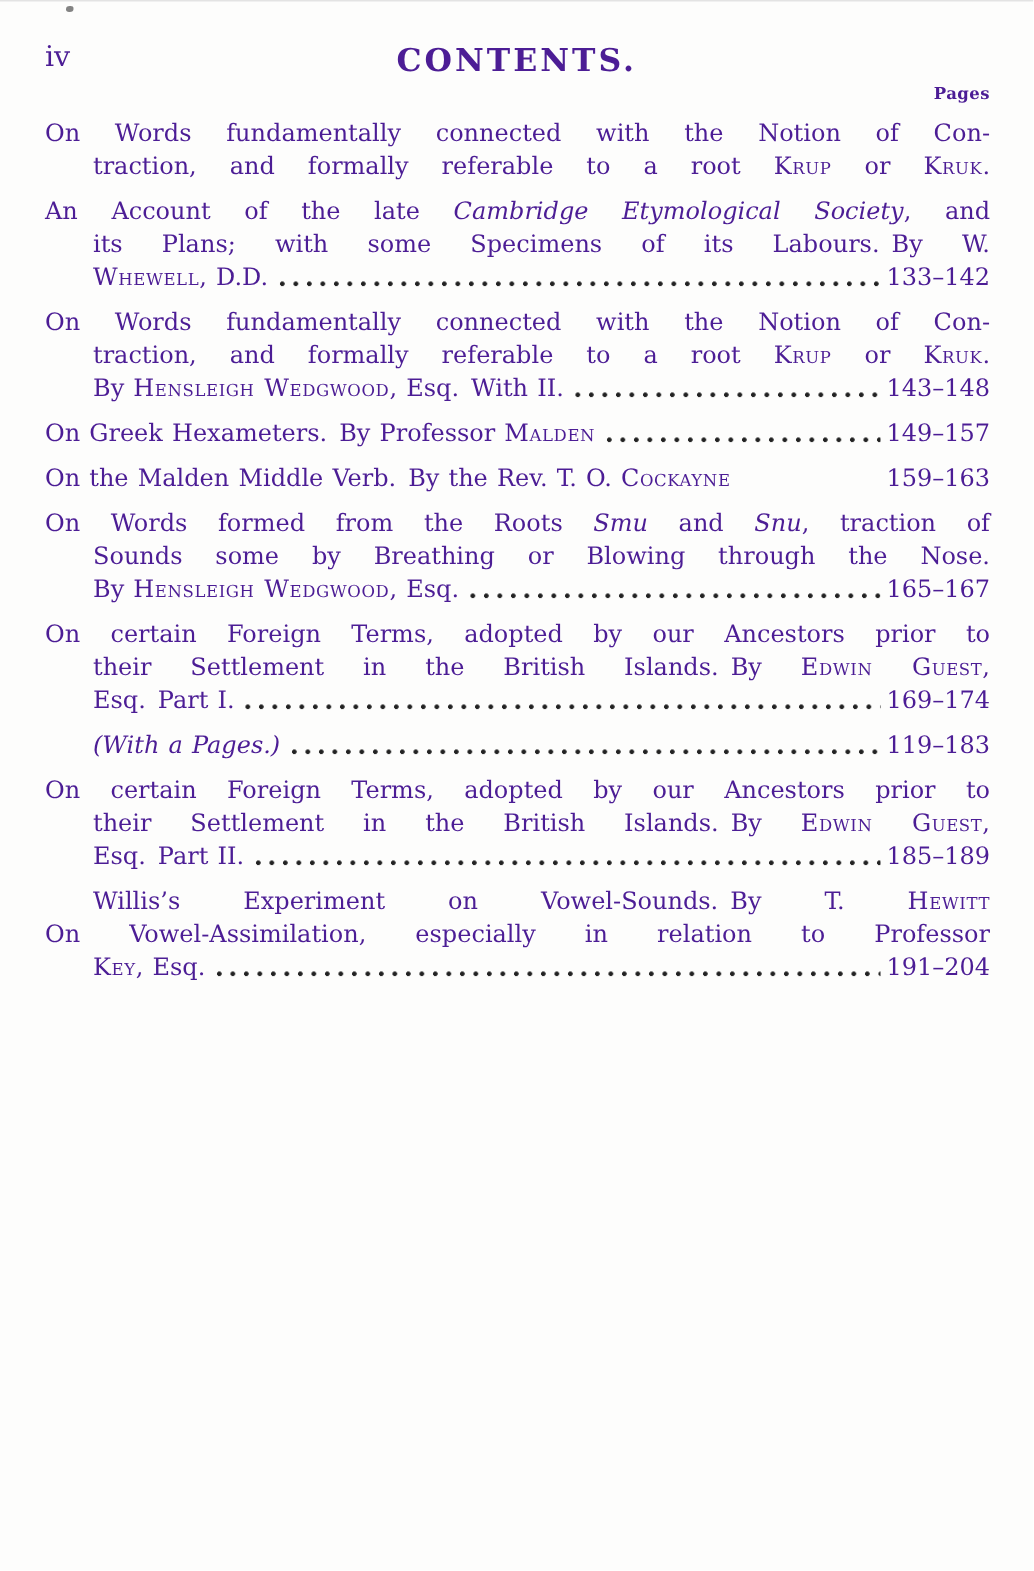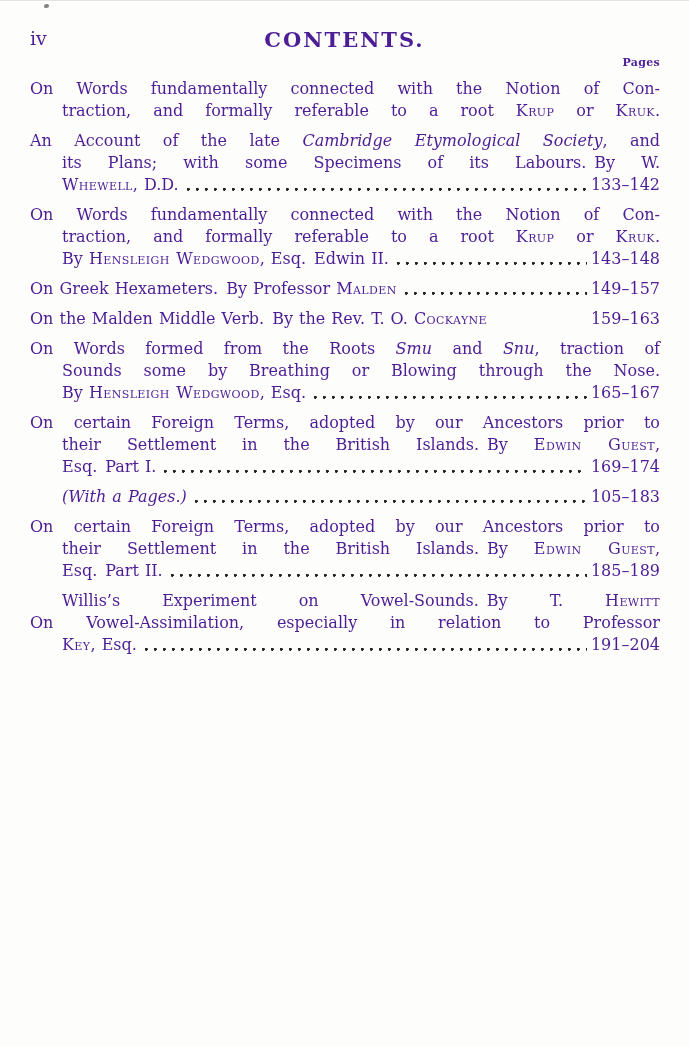--- a/index.html
+++ b/index.html
@@ -74,40 +74,40 @@
         <div class="line indent justify"><span class="text"><span>traction, and formally referable to a root </span><span class="smallcaps">Krup</span><span> or </span><span class="smallcaps">Kruk</span><span>.</span></span></div>
       </div>
       <div class="entry">
         <div class="line justify"><span class="text"><span>An Account of the late </span><span class="italic">Cambridge Etymological Society</span><span>, and</span></span></div>
         <div class="line indent justify"><span class="text"><span>its Plans; with some Specimens of its Labours. By W.</span></span></div>
         <div class="line indent flex"><span class="text"><span class="smallcaps">Whewell</span><span>, D.D.</span></span><span class="leader"></span><span class="pages">133–142</span></div>
       </div>
       <div class="entry">
         <div class="line justify"><span class="text"><span>On Words fundamentally connected with the Notion of Con-</span></span></div>
         <div class="line indent justify"><span class="text"><span>traction, and formally referable to a root </span><span class="smallcaps">Krup</span><span> or </span><span class="smallcaps">Kruk</span><span>.</span></span></div>
-        <div class="line indent flex"><span class="text"><span>By </span><span class="smallcaps">Hensleigh Wedgwood</span><span>, Esq. Edwin II.</span></span><span class="leader"></span><span class="pages">143–148</span></div>
+        <div class="line indent flex"><span class="text"><span>By </span><span class="smallcaps">Hensleigh Wedgwood</span><span>, Esq. With II.</span></span><span class="leader"></span><span class="pages">143–148</span></div>
       </div>
       <div class="entry">
         <div class="line flex"><span class="text"><span>On Greek Hexameters. By Professor </span><span class="smallcaps">Malden</span></span><span class="leader"></span><span class="pages">149–157</span></div>
       </div>
       <div class="entry">
         <div class="line flex"><span class="text"><span>On the Malden Middle Verb. By the Rev. T. O. </span><span class="smallcaps">Cockayne</span></span><span class="leader blank"></span><span class="pages">159–163</span></div>
       </div>
       <div class="entry">
         <div class="line justify"><span class="text"><span>On Words formed from the Roots </span><span class="italic">Smu</span><span> and </span><span class="italic">Snu</span><span>, traction of</span></span></div>
         <div class="line indent justify"><span class="text"><span>Sounds some by Breathing or Blowing through the Nose.</span></span></div>
         <div class="line indent flex"><span class="text"><span>By </span><span class="smallcaps">Hensleigh Wedgwood</span><span>, Esq.</span></span><span class="leader"></span><span class="pages">165–167</span></div>
       </div>
       <div class="entry">
         <div class="line justify"><span class="text"><span>On certain Foreign Terms, adopted by our Ancestors prior to</span></span></div>
         <div class="line indent justify"><span class="text"><span>their Settlement in the British Islands. By </span><span class="smallcaps">Edwin Guest</span><span>,</span></span></div>
         <div class="line indent flex"><span class="text"><span>Esq. Part I.</span></span><span class="leader"></span><span class="pages">169–174</span></div>
       </div>
       <div class="entry">
-        <div class="line indent flex"><span class="text"><span class="italic">(With a Pages.)</span></span><span class="leader"></span><span class="pages">105–183</span></div>
+        <div class="line indent flex"><span class="text"><span class="italic">(With a Pages.)</span></span><span class="leader"></span><span class="pages">119–183</span></div>
       </div>
       <div class="entry">
         <div class="line justify"><span class="text"><span>On certain Foreign Terms, adopted by our Ancestors prior to</span></span></div>
         <div class="line indent justify"><span class="text"><span>their Settlement in the British Islands. By </span><span class="smallcaps">Edwin Guest</span><span>,</span></span></div>
         <div class="line indent flex"><span class="text"><span>Esq. Part II.</span></span><span class="leader"></span><span class="pages">185–189</span></div>
       </div>
       <div class="entry">
         <div class="line indent justify"><span class="text"><span>Willis’s Experiment on Vowel-Sounds. By T. </span><span class="smallcaps">Hewitt</span></span></div>
         <div class="line justify"><span class="text"><span>On Vowel-Assimilation, especially in relation to Professor</span></span></div>
         <div class="line indent flex"><span class="text"><span class="smallcaps">Key</span><span>, Esq.</span></span><span class="leader"></span><span class="pages">191–204</span></div>

